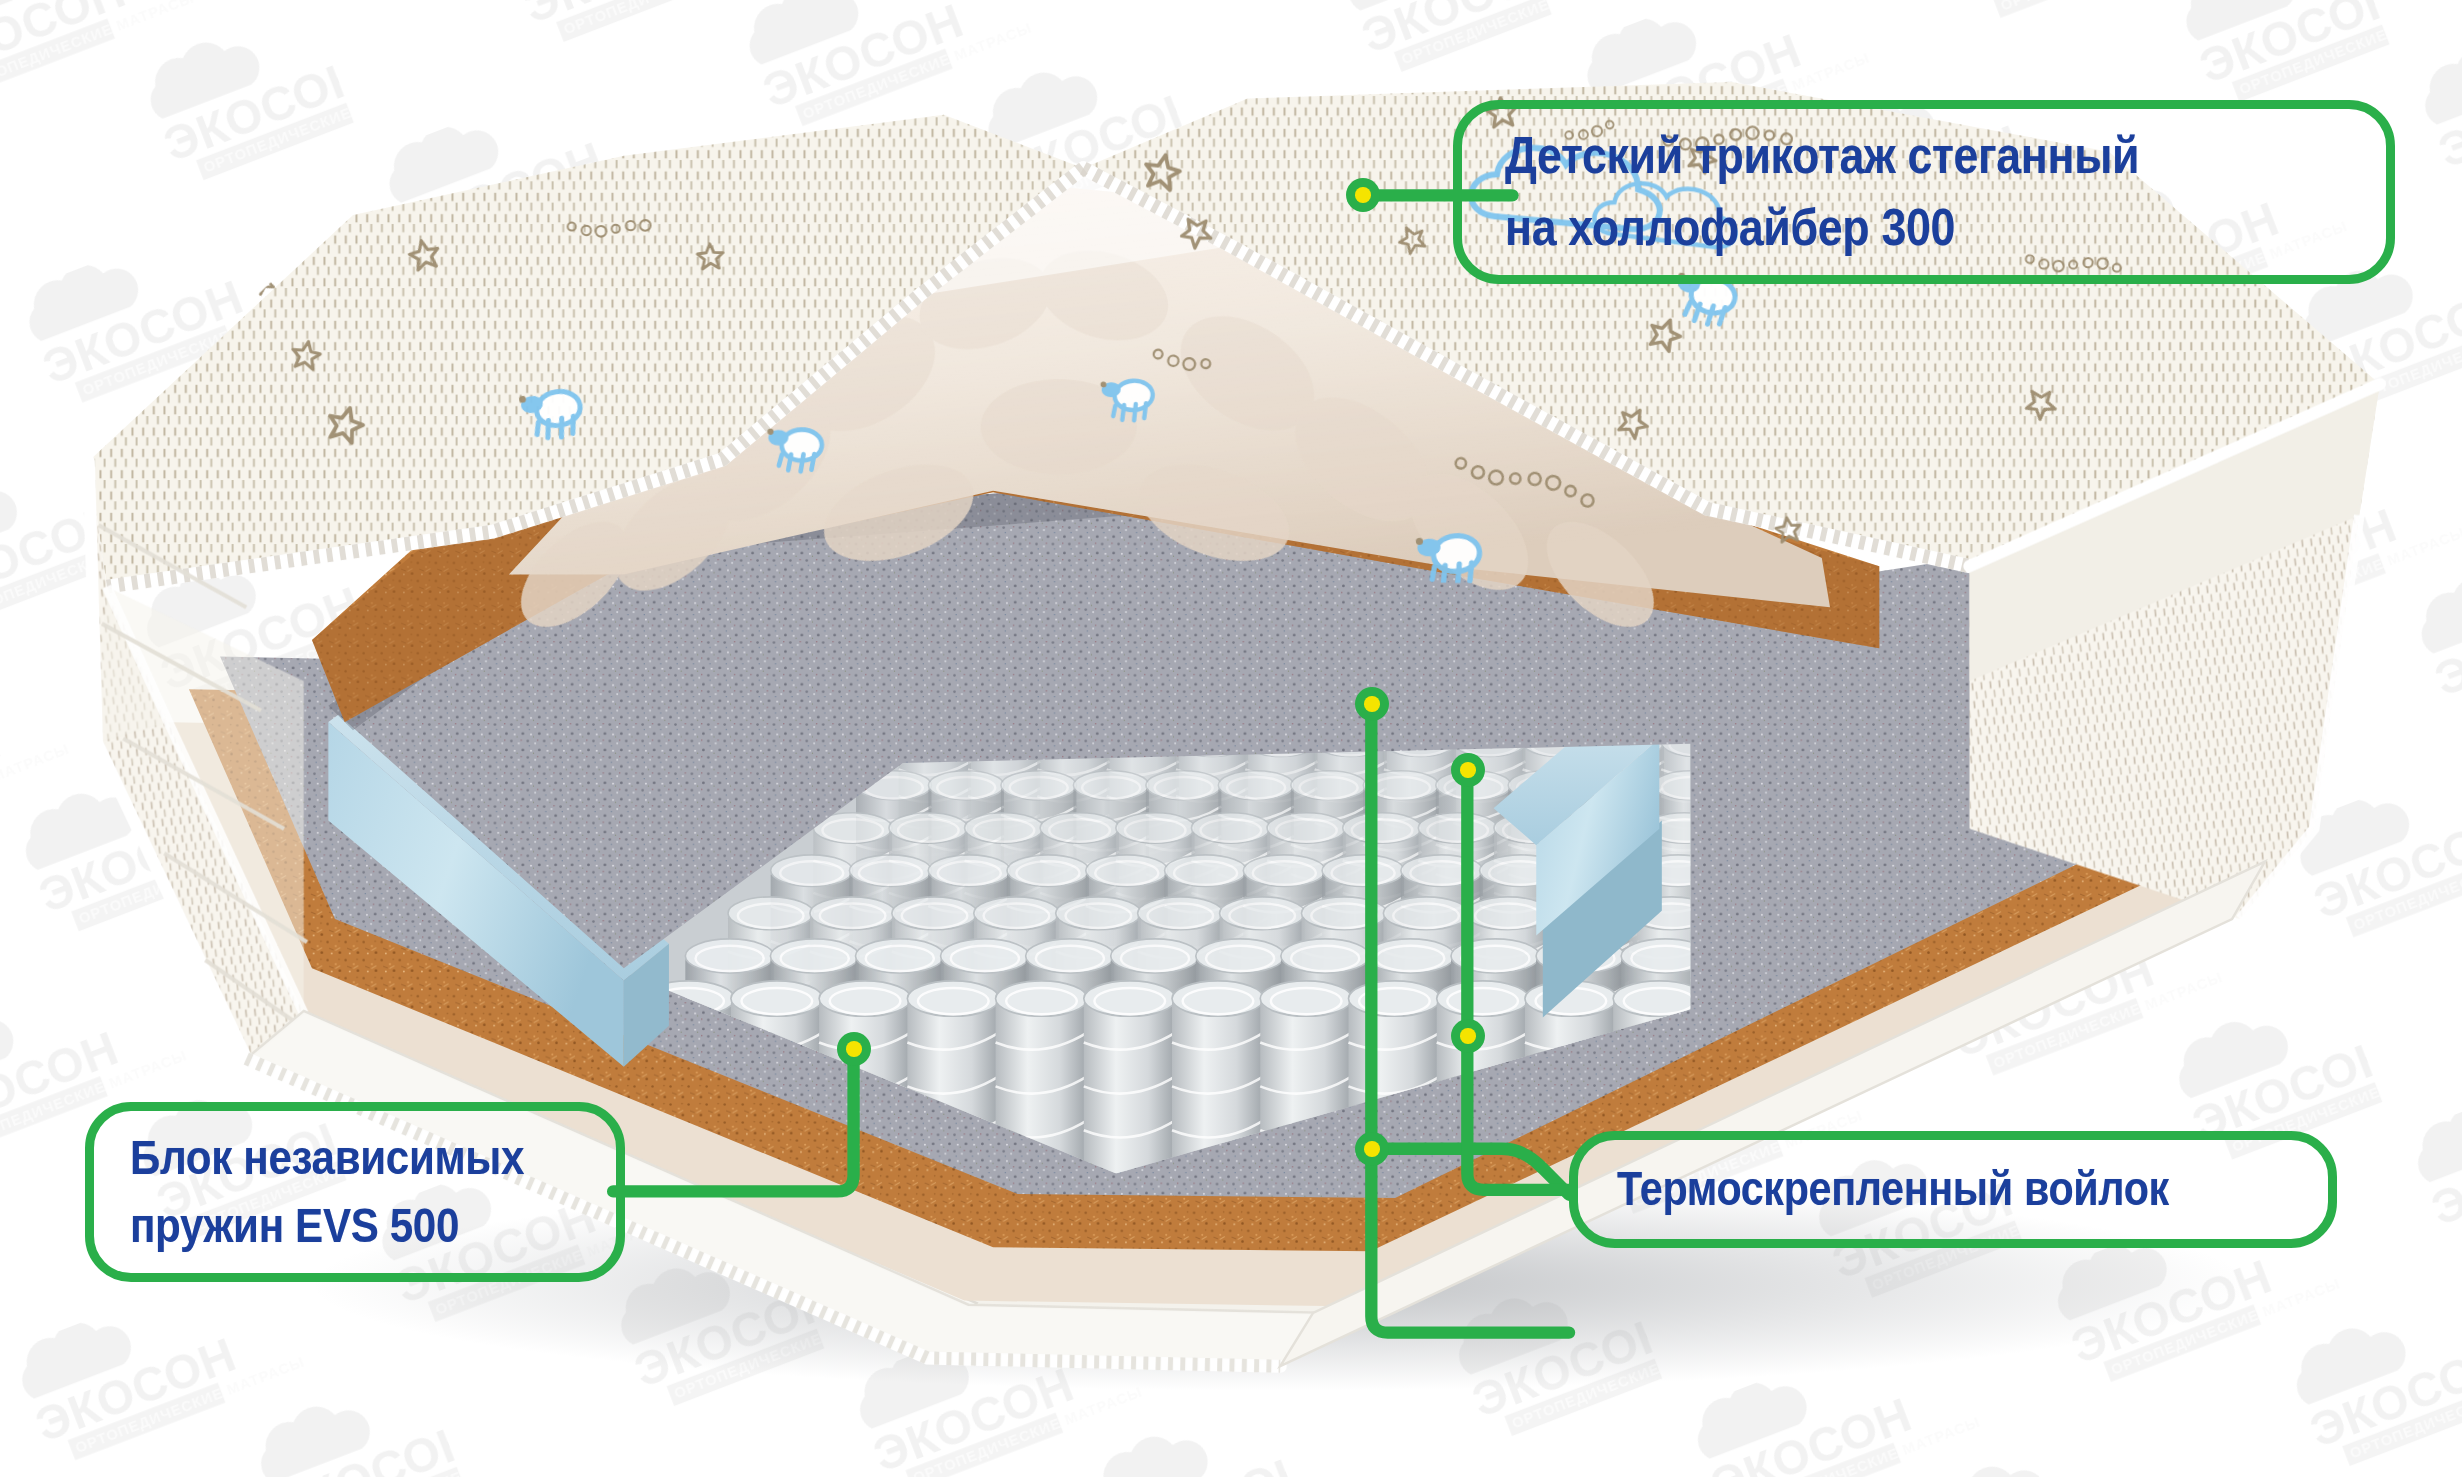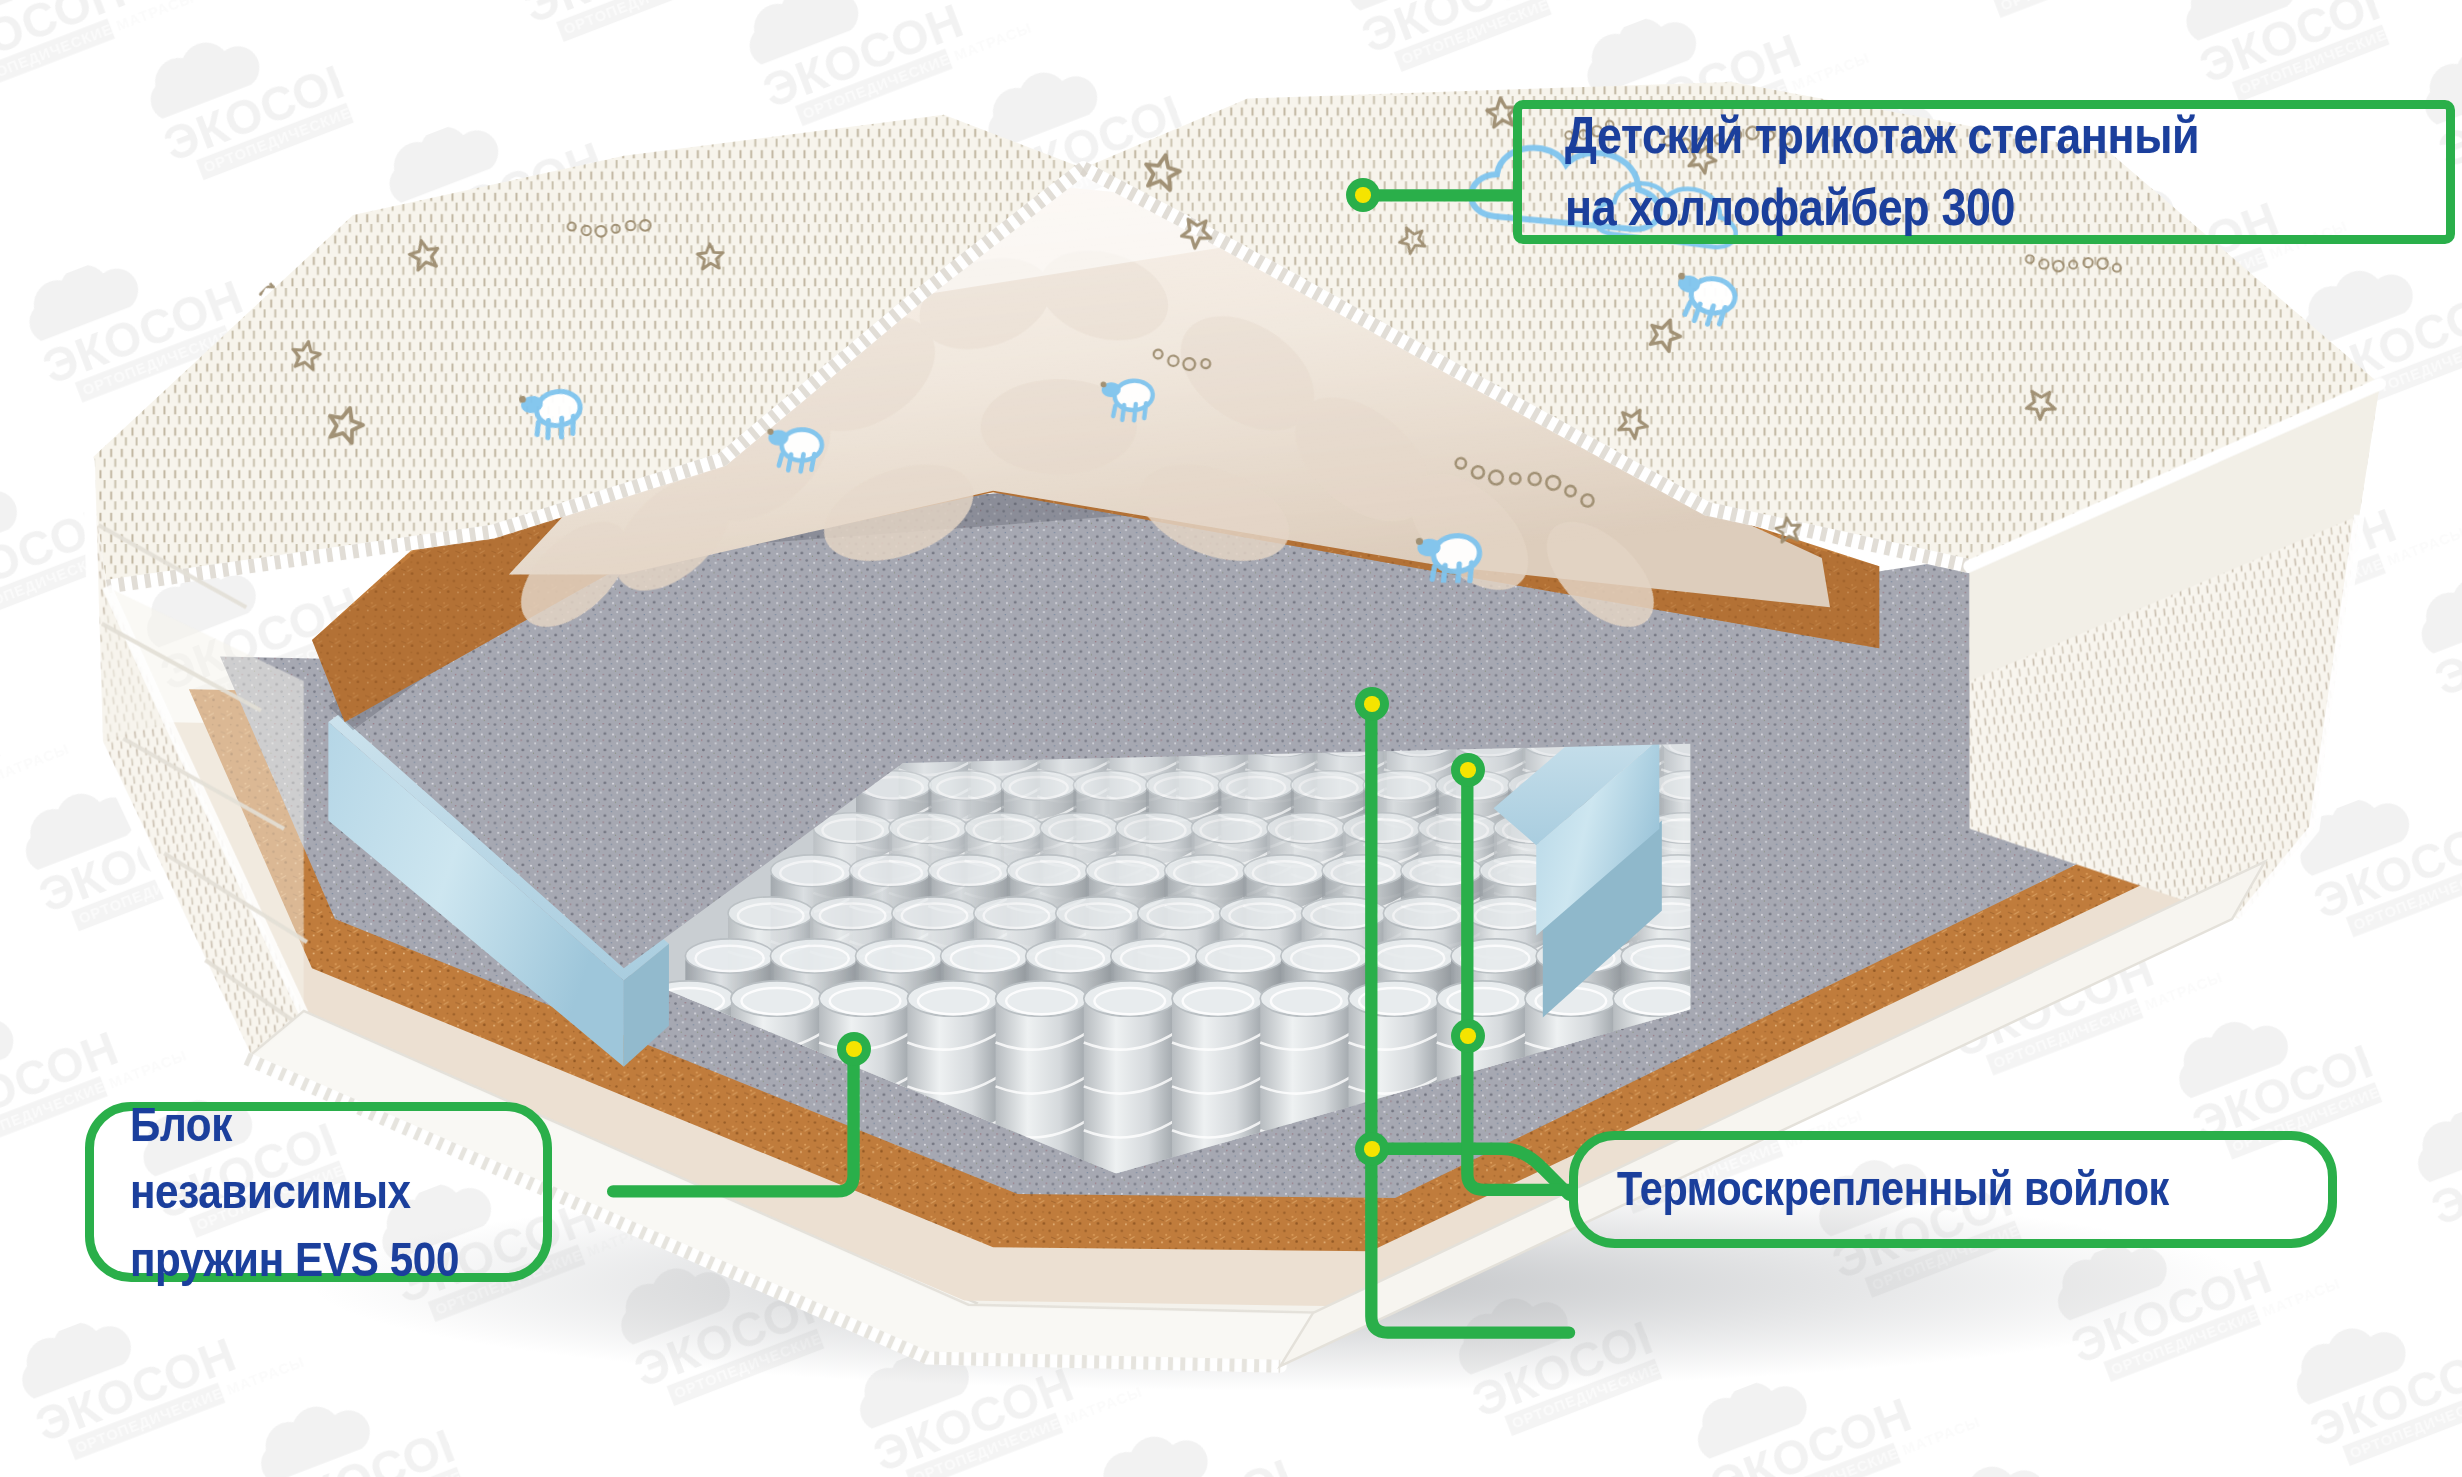--- a/index.html
+++ b/index.html
@@ -58,28 +58,27 @@
     font-weight:bold;
     letter-spacing:-0.4px;
     line-height:1.38;
     transform:scaleX(0.86);
     transform-origin:left center;
     white-space:pre-line;
     text-shadow:0 0 0.8px rgba(27,63,156,.35);
   }
 
   #callout-knit{
-    left:1513px;top:100px;width:942px;height:144px;
+    left:1453px;top:100px;width:942px;height:184px;
     padding-left:43px;
-    border-radius:10px;
   }
   #callout-knit .txt{font-size:52px;}
 
   #callout-springs{
-    left:85px;top:1102px;width:467px;height:180px;
+    left:85px;top:1102px;width:540px;height:180px;
     padding-left:36px;
   }
   #callout-springs .txt{font-size:49px;}
 
   #callout-felt{
     left:1569px;top:1131px;width:768px;height:117px;
     padding-left:39px;
   }
   #callout-felt .txt{font-size:48px;}
 

